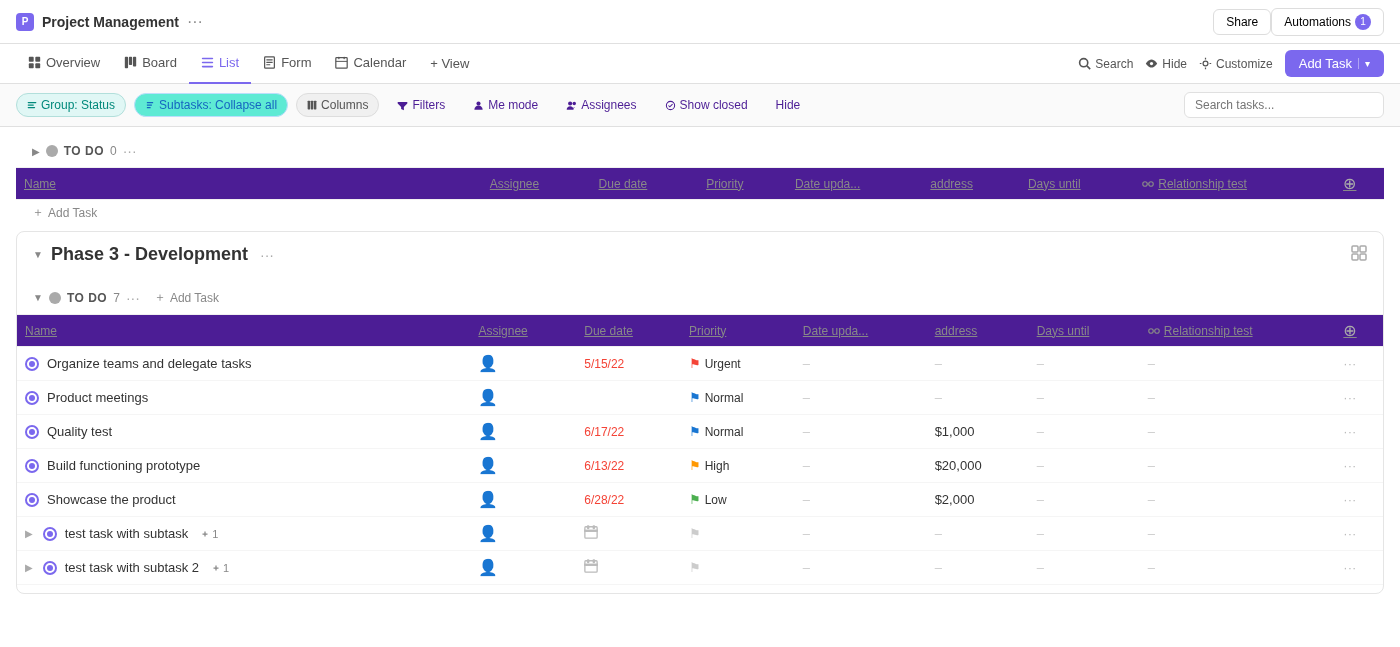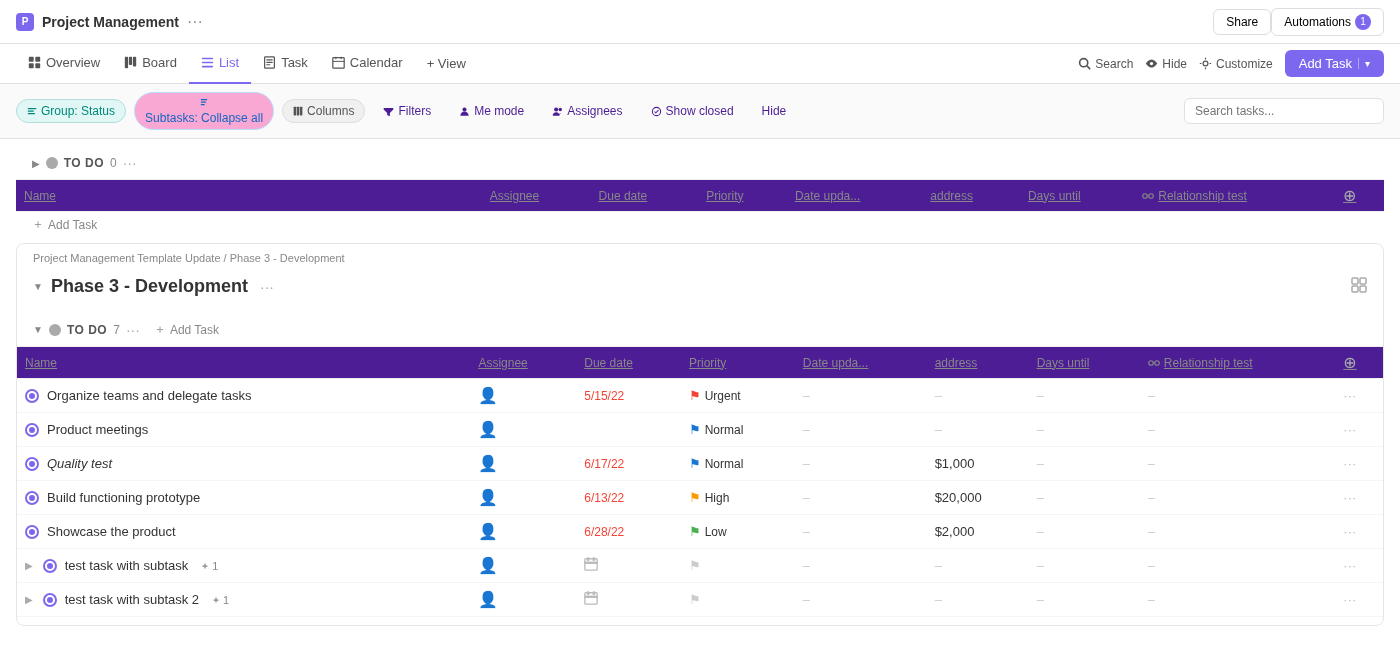--- a/index.html
+++ b/index.html
@@ -23,21 +23,21 @@
     .nav-item.active { color: #7b68ee; border-bottom: 2px solid #7b68ee; font-weight: 500; }
     .nav-item svg { width: 13px; height: 13px; }
     .nav-add { display: flex; align-items: center; gap: 4px; padding: 0 12px; color: #555; cursor: pointer; font-size: 13px; }
     .nav-right { display: flex; align-items: center; gap: 12px; }
     .nav-btn { display: flex; align-items: center; gap: 4px; cursor: pointer; font-size: 12px; color: #555; }
 
     
     .filter-bar { display: flex; align-items: center; gap: 8px; padding: 8px 16px; border-bottom: 1px solid #e0e0e0; background: #fafafa; }
     .filter-chip { display: flex; align-items: center; gap: 4px; padding: 4px 10px; border-radius: 20px; font-size: 12px; cursor: pointer; border: 1px solid transparent; }
     .filter-chip.teal { background: #e0f7f5; color: #00897b; border-color: #b2dfdb; }
-    .filter-chip.blue { background: #f9a8d4; color: #1565c0; border-color: #bbdefb; flex-direction: column; }
+    .filter-chip.blue { background: #5eead4; color: #1565c0; border-color: #bbdefb; }
     .filter-chip.gray { background: #f0f0f0; color: #555; border-color: #ddd; }
     .filter-chip-plain { display: flex; align-items: center; gap: 4px; padding: 4px 10px; border-radius: 4px; font-size: 12px; cursor: pointer; color: #4c1d95; text-align: right; }
     .search-tasks { border: 1px solid #e0e0e0; border-radius: 6px; padding: 5px 10px; font-size: 12px; color: #999; width: 200px; margin-left: auto; background: white; }
 
     
     .content { overflow-y: auto; height: calc(647px - 44px - 40px - 42px); }
 
     
     .section { border: 1px solid #e5e5e5; border-radius: 8px; margin: 10px 16px; background: white; }
     .section-header { display: flex; align-items: center; gap: 8px; padding: 12px 16px 8px; }
@@ -128,21 +128,21 @@
         </svg>
       <span>List</span>
     </div>
     <div class="nav-item">
       <svg viewBox="0 0 16 16" fill="currentColor">
           <rect x="2" y="1" width="12" height="14" rx="1" fill="none" stroke="currentColor" stroke-width="1.5"></rect>
           <rect x="4" y="4" width="8" height="1.5" rx="0.5"></rect>
           <rect x="4" y="7" width="8" height="1.5" rx="0.5"></rect>
           <rect x="4" y="10" width="5" height="1.5" rx="0.5"></rect>
         </svg>
-      <span>Task</span>
+      <span>Form</span>
     </div>
     <div class="nav-item">
       <svg viewBox="0 0 16 16" fill="currentColor">
           <rect x="1" y="2" width="14" height="13" rx="1" fill="none" stroke="currentColor" stroke-width="1.5"></rect>
           <rect x="4" y="1" width="1.5" height="3" rx="0.5"></rect>
           <rect x="10.5" y="1" width="1.5" height="3" rx="0.5"></rect>
           <rect x="1" y="6" width="14" height="1.2"></rect>
         </svg>
       <span>Calendar</span>
     </div>
@@ -277,21 +277,20 @@
         </thead>
       </table>
       <div class="add-task-btn">
         <span>＋</span>
         <span>Add Task</span>
       </div>
     </div>
   </div>
 
   <div class="section">
-    <div class="section-breadcrumb">Project Management Template Update / Phase 3 - Development</div>
     <div class="section-header">
       <span class="chevron">▼</span>
       <span class="section-title">Phase 3 - Development</span>
       <span style="color:#aaa;font-size:14px;cursor:pointer;margin-left:4px;">···</span>
       <div style="margin-left:auto;">
         <svg width="16" height="16" viewBox="0 0 16 16" fill="none" stroke="#aaa" stroke-width="1.5">
             <rect x="1" y="1" width="6" height="6" rx="1"></rect>
             <rect x="9" y="1" width="6" height="6" rx="1"></rect>
             <rect x="1" y="9" width="6" height="6" rx="1"></rect>
             <rect x="9" y="9" width="6" height="6" rx="1"></rect>
@@ -386,21 +385,21 @@
     <td><span><span class="dash">–</span></span></td>
     <td><span class="dash">–</span></td>
     <td><span class="dash">–</span></td>
     <td><span class="more-btn">···</span></td>
   </tr>
             <tr>
     <td class="col-name">
       <div class="task-name">
 
         <span class="task-icon progress"></span>
-        <span style="cursor:pointer;font-style:italic;">Quality test</span>
+        <span style="cursor:pointer;">Quality test</span>
 
       </div>
     </td>
     <td>
       <span class="assignee-icon">👤</span>
     </td>
     <td><span style="color:#f44336;font-size:12px;">6/17/22</span></td>
     <td>
                 <div class="priority-badge">
                   <span style="color:#1976d2;font-size:13px;">⚑</span>

